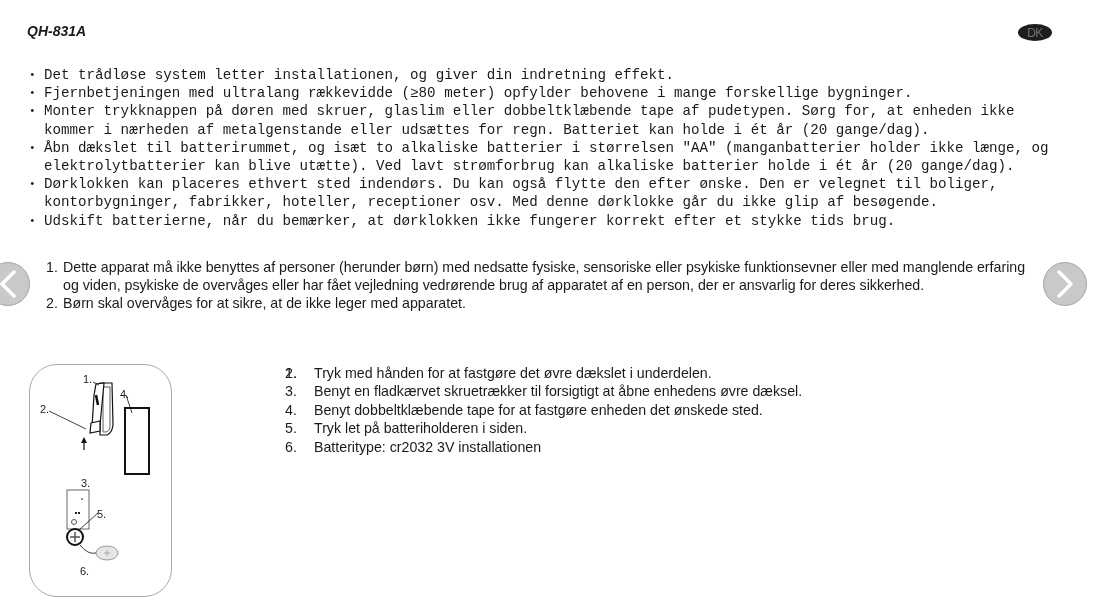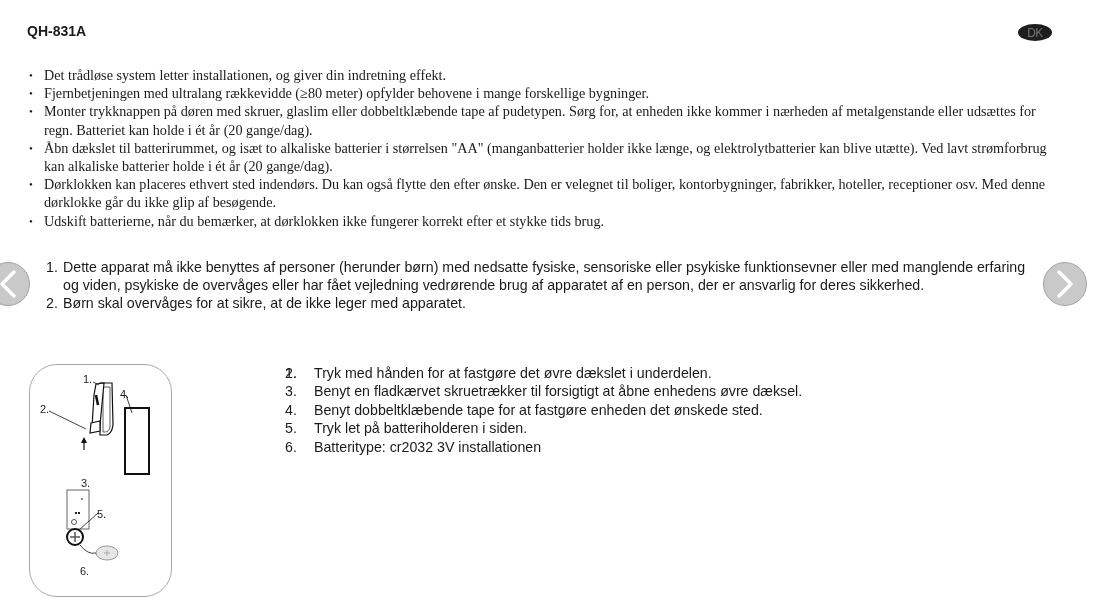--- a/index.html
+++ b/index.html
@@ -4,31 +4,32 @@
 <style>
   html, body { margin: 0; padding: 0; background: #ffffff; }
   body {
     width: 1107px; height: 612px; position: relative; overflow: hidden;
     font-family: "DejaVu Sans", sans-serif; color: #1a1a1a;
   }
   .title {
     position: absolute; left: 27px; top: 23px;
     font-family: "Liberation Sans", sans-serif; font-weight: bold; font-size: 14px;
     color: #1a1a1a;
+    font-style: italic;
   }
   .lang-badge {
     position: absolute; left: 1018px; top: 24px; width: 34px; height: 17px;
     border-radius: 50%; background: #1e1e1e; color: #737373;
     font-family: "Liberation Sans", sans-serif; font-size: 12px;
     display: flex; align-items: center; justify-content: center; letter-spacing: -0.5px;
   }
   .bullets {
     position: absolute; left: 27px; top: 66px; width: 1030px;
     margin: 0; padding: 0; list-style: none;
-    font-family: Liberation Serif, serif; font-size: 14.2px; line-height: 18.2px;
+    font-family: Liberation Mono, monospace; font-size: 14.2px; line-height: 18.2px;
   }
   .bullets li { position: relative; padding-left: 17px; }
   .bullets li::before {
     content: "•"; position: absolute; left: 2px; top: 0; font-size: 11px;
   }
   .numbered {
     position: absolute; left: 46px; top: 258px; width: 990px;
     margin: 0; padding: 0; list-style: none;
     font-family: "Liberation Sans", sans-serif; font-size: 14.2px; line-height: 18.2px;
   }

